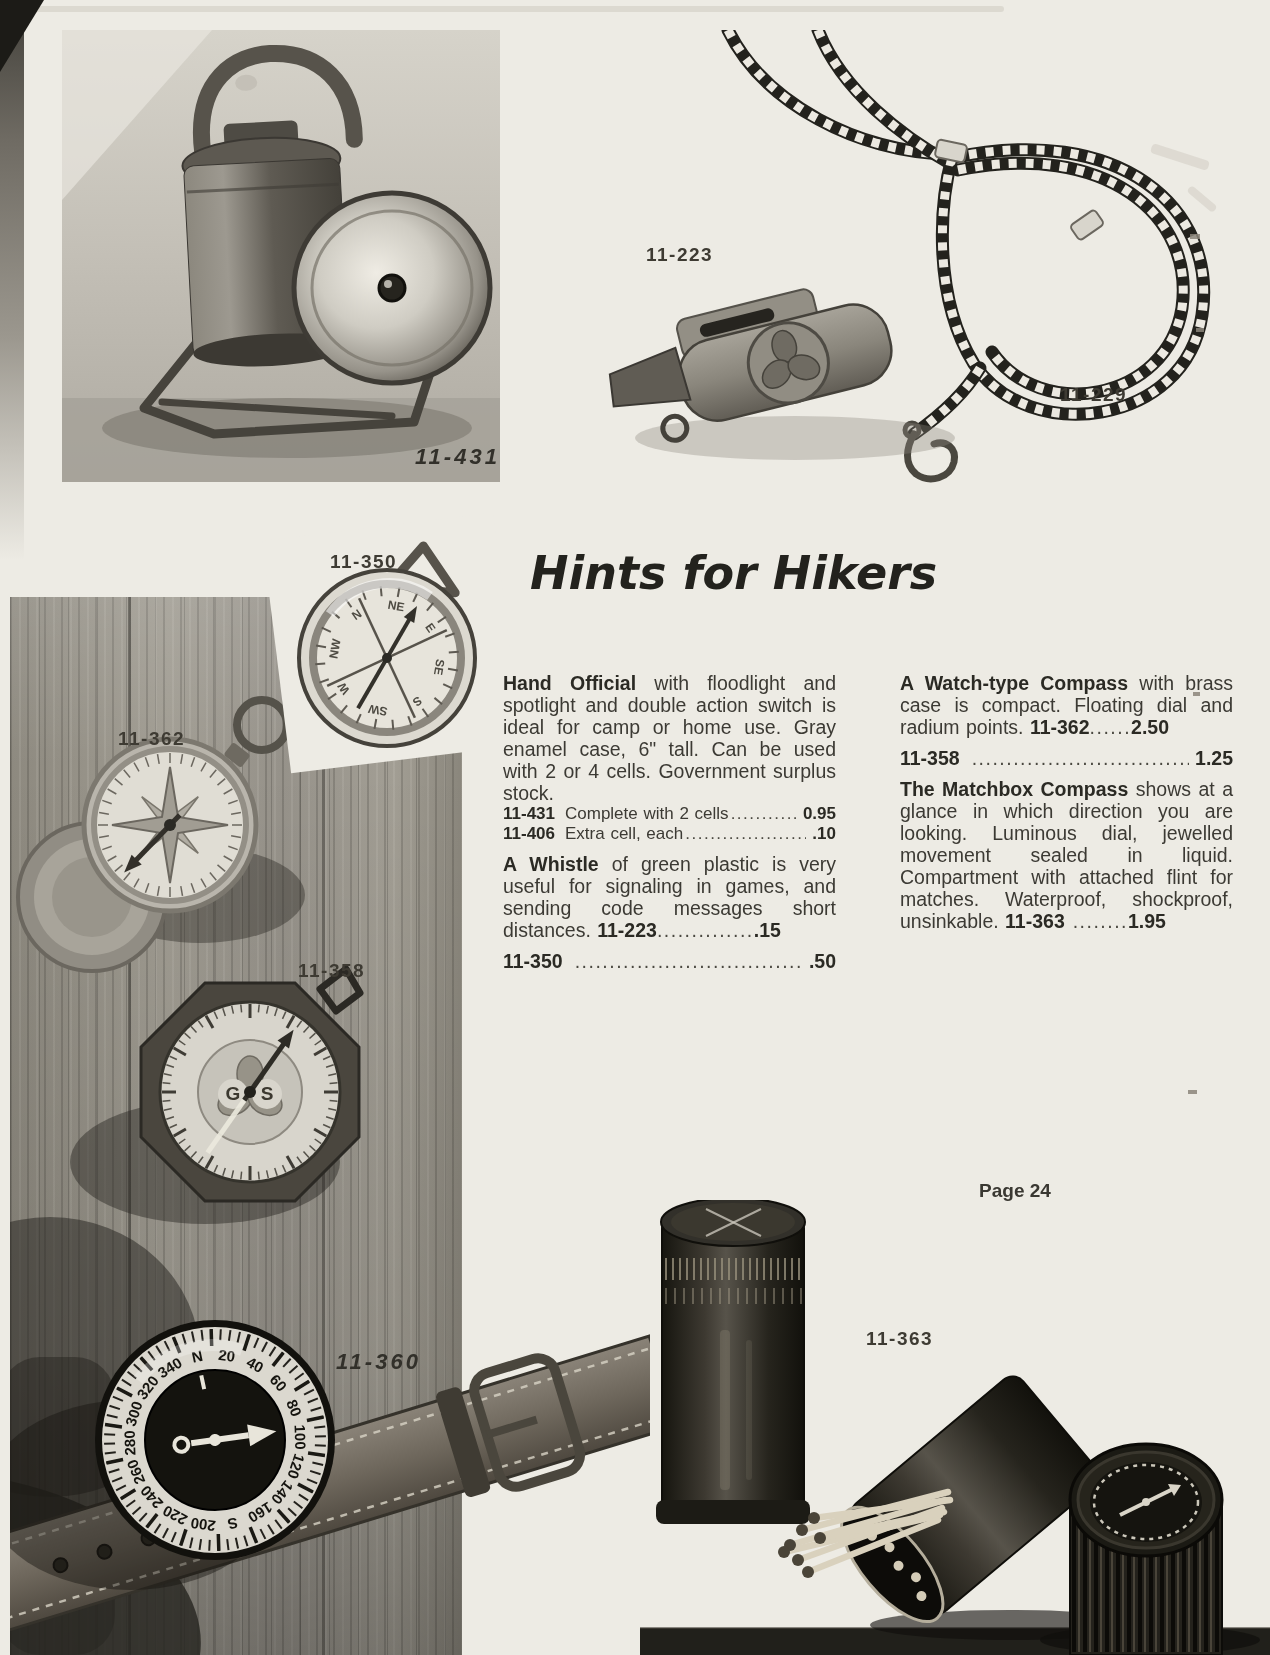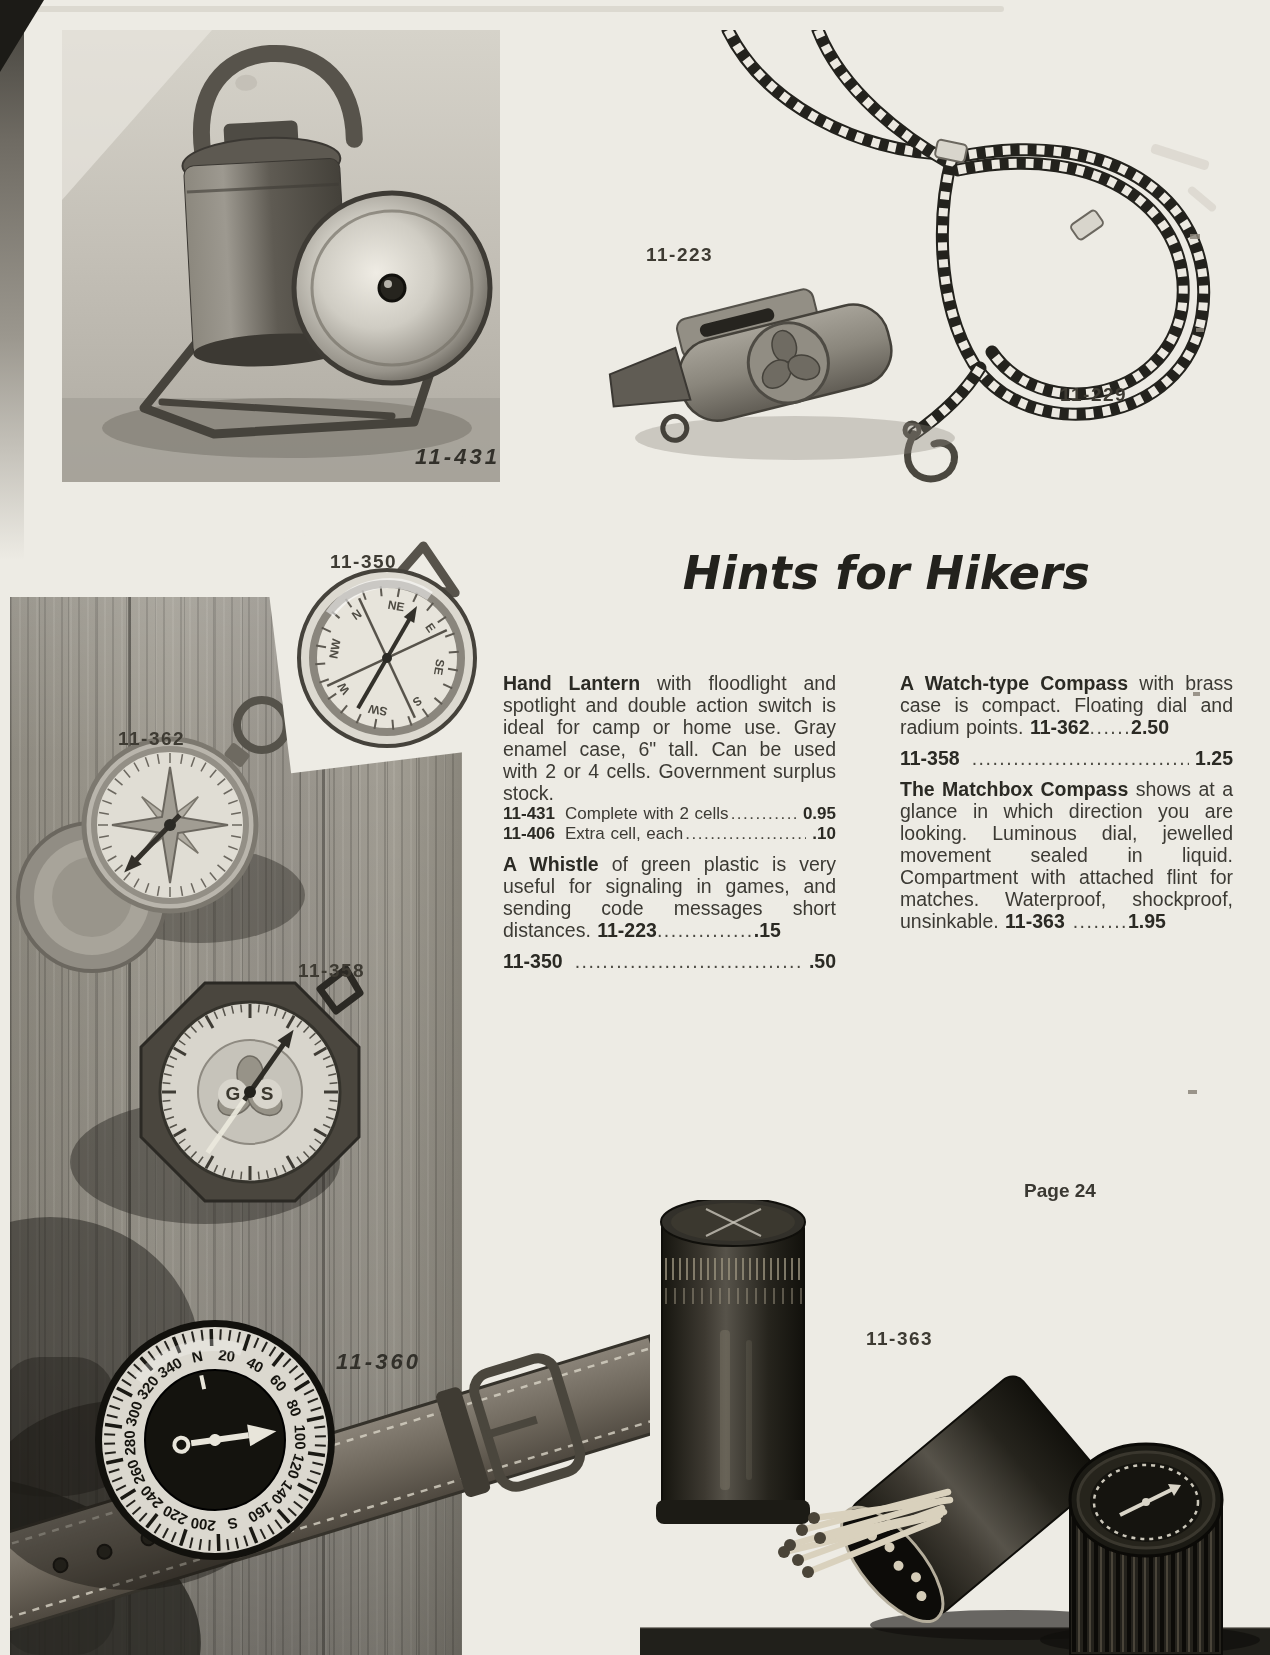--- a/index.html
+++ b/index.html
@@ -39,36 +39,36 @@
   .hand{font-style:italic;font-size:22px;letter-spacing:3px;color:#32302a;}
   .label-lantern{left:415px;top:444px;}
   .label-whistle{left:646px;top:244px;}
   .label-lanyard{left:1060px;top:384px;}
   .label-c350{left:330px;top:551px;}
   .label-c362{left:118px;top:728px;}
   .label-c358{left:298px;top:960px;}
   .label-c360{left:336px;top:1349px;}
   .label-c363{left:866px;top:1328px;}
   
-  .title{position:absolute;left:530px;top:546px;width:560px;margin:0;text-align:right;z-index:3;
+  .title{position:absolute;left:530px;top:546px;width:560px;margin:0;text-align:left;z-index:3;
     font-family:"DejaVu Sans",sans-serif;font-style:italic;font-weight:700;font-size:46px;color:#23221d;}
   .col{position:absolute;top:672px;width:333px;font-size:19.5px;line-height:22px;word-spacing:1px;}
   .col-left{left:503px;}
   .col-right{left:900px;}
   .para{margin:0 0 9px 0;}
   .ptext{margin:0;text-align:justify;}
   .lead,.b{font-weight:700;color:#2b2a24;}
   .dots{letter-spacing:1.5px;color:#4a4840;}
   .price-line{display:flex;align-items:baseline;}
   .price-line .code{margin-right:10px;white-space:nowrap;}
   .price-line .desc{white-space:nowrap;}
   .price-line .leader{flex:1 1 auto;overflow:hidden;white-space:nowrap;letter-spacing:1.5px;color:#4a4840;margin:0 2px;}
   .price-line .price{margin-left:4px;white-space:nowrap;}
   .small{font-size:17px;line-height:20px;}
-  .page-num{position:absolute;left:965px;top:1180px;width:190px;text-align:center;font-weight:700;font-size:19px;color:#3a3832;}
+  .page-num{position:absolute;left:920px;top:1180px;width:190px;text-align:center;font-weight:700;font-size:19px;color:#3a3832;}
   
   .cordB{stroke:#23221d;stroke-width:13px;fill:none;stroke-linecap:round;}
   .cordW{stroke:#ece9e1;stroke-width:9px;fill:none;stroke-dasharray:8 9;}
   .wnum{font:700 15px "Liberation Sans",sans-serif;fill:#15140f;text-anchor:middle;dominant-baseline:middle;}
   .c350l{font:700 12px "Liberation Sans",sans-serif;fill:#4e4b43;text-anchor:middle;dominant-baseline:middle;}
   .gs-letter{font:700 19px "Liberation Sans",sans-serif;fill:#3c3930;text-anchor:middle;dominant-baseline:middle;}
 </style>
 </head>
 <body>
 
@@ -678,21 +678,21 @@
       <line x1="580" y1="315" x2="635" y2="288" stroke="#d9d5c8" stroke-width="4"></line>
       <polygon points="641,285 628,284 634,296" fill="#d9d5c8"></polygon>
       <circle cx="606" cy="302" r="4" fill="#d9d5c8"></circle>
     </g>
   </svg>
 
   <h1 class="title">Hints for Hikers</h1>
 
   <div class="col col-left">
     <div class="para">
-      <p class="ptext"><span class="lead">Hand Lantern</span>
+      <p class="ptext"><span class="lead">Hand Official</span>
 <span>with floodlight and spotlight and double action switch is ideal for camp or home use. Gray enamel case, 6" tall. Can be used with 2 or 4 cells. Government surplus stock.</span></p>
       <div class="price-line small">
           <span class="b code">11-431</span>
           <span class="desc">Complete with 2 cells</span>
           <span class="leader">......................................</span>
           <span class="b price">0.95</span>
         </div>
       <div class="price-line small">
           <span class="b code">11-406</span>
           <span class="desc">Extra cell, each</span>

